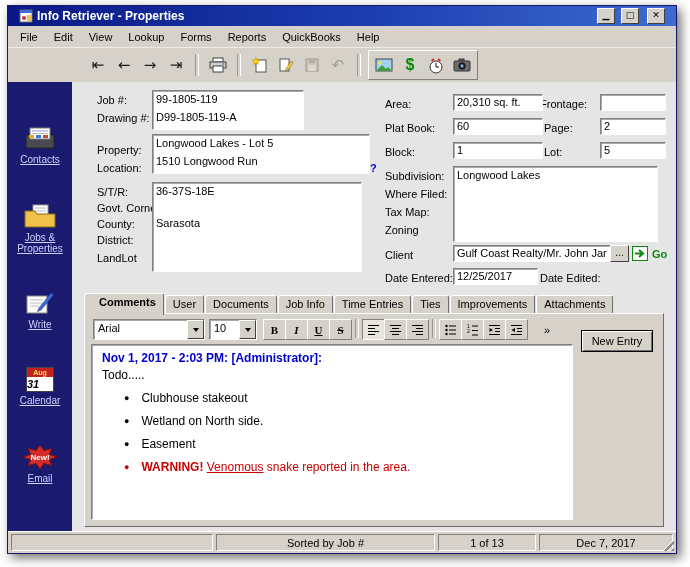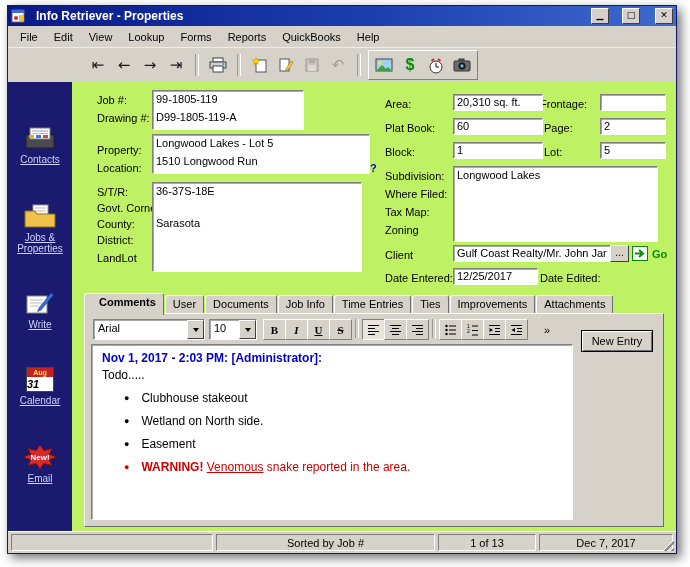--- a/index.html
+++ b/index.html
@@ -2,21 +2,21 @@
 <html><head>
 <meta charset="utf-8">
 <style>
   html,body{margin:0;padding:0;}
   body{width:690px;height:567px;background:#ffffff;overflow:hidden;position:relative;
        font-family:"Liberation Sans","DejaVu Sans",sans-serif;font-size:11px;color:#000;}
   .window{position:absolute;left:7px;top:5px;width:668px;height:547px;background:#d6d2ca;
           border:1px solid #16166b;box-shadow:4px 4px 10px rgba(0,0,0,.55);
           display:flex;flex-direction:column;}
   
-  .titlebar{height:20px;flex:0 0 20px;display:flex;align-items:center;padding:0 3px;gap:11px;
+  .titlebar{height:20px;flex:0 0 20px;display:flex;align-items:center;padding:0 11px;gap:4px;
             background:linear-gradient(90deg,#0a1885 0%,#1c3fb0 55%,#3e6bcf 100%);color:#fff;}
   .titlebar .title{font-weight:bold;font-size:12px;flex:1;white-space:nowrap;overflow:hidden;}
   .winbtn{width:16px;height:14px;background:#d6d2ca;border:1px solid;border-color:#fff #404040 #404040 #fff;
           color:#000;font-size:9px;line-height:12px;text-align:center;margin-left:2px;cursor:default;
           font-family:"DejaVu Sans",sans-serif;}
   .winbtn.close{margin-left:4px;}
   
   .menubar{height:21px;flex:0 0 21px;display:flex;align-items:center;padding-left:4px;}
   .menu-item{padding:2px 8px;cursor:default;}
   
@@ -30,21 +30,21 @@
   .dollar{color:#0a8a0a;font-weight:bold;font-size:16px;}
   
   .body{flex:1;display:flex;min-height:0;position:relative;}
   .sidebar{width:64px;flex:0 0 64px;background:#1a1a6e;display:flex;flex-direction:column;
            justify-content:space-evenly;align-items:center;padding:6px 0 10px;}
   .side-item{display:flex;flex-direction:column;align-items:center;gap:3px;cursor:pointer;width:62px;}
   .side-label{color:#ccd2ff;font-size:10px;text-align:center;text-decoration:underline;line-height:1.15;}
   .cal{width:26px;border:1px solid #444;background:#fff;}
   .cal-top{background:#c22222;color:#ffe14a;font-size:7px;font-weight:bold;text-align:center;line-height:9px;}
   .cal-day{color:#000;font-size:11px;font-weight:bold;text-align:left;line-height:14px;font-style:italic;}
-  .main{flex:1;position:relative;background:#bef264;}
+  .main{flex:1;position:relative;background:#e5e5e5;}
   .lbl{position:absolute;white-space:nowrap;}
   .fld{position:absolute;background:#fff;border:1px solid;border-color:#808080 #fff #fff #808080;
        box-shadow:inset 1px 1px 0 rgba(64,64,64,.45);padding:1px 3px;white-space:nowrap;overflow:hidden;
        font-size:11px;line-height:13px;}
   .group{padding:0;}
   .g-line{position:absolute;left:3px;white-space:nowrap;}
   .help{position:absolute;color:#0000ee;font-weight:bold;cursor:pointer;}
   .mini-btn{position:absolute;background:#d6d2ca;border:1px solid;border-color:#fff #404040 #404040 #fff;
             text-align:center;font-size:10px;line-height:13px;cursor:pointer;}
   .go-label{position:absolute;color:#0a8a0a;font-weight:bold;cursor:pointer;}

